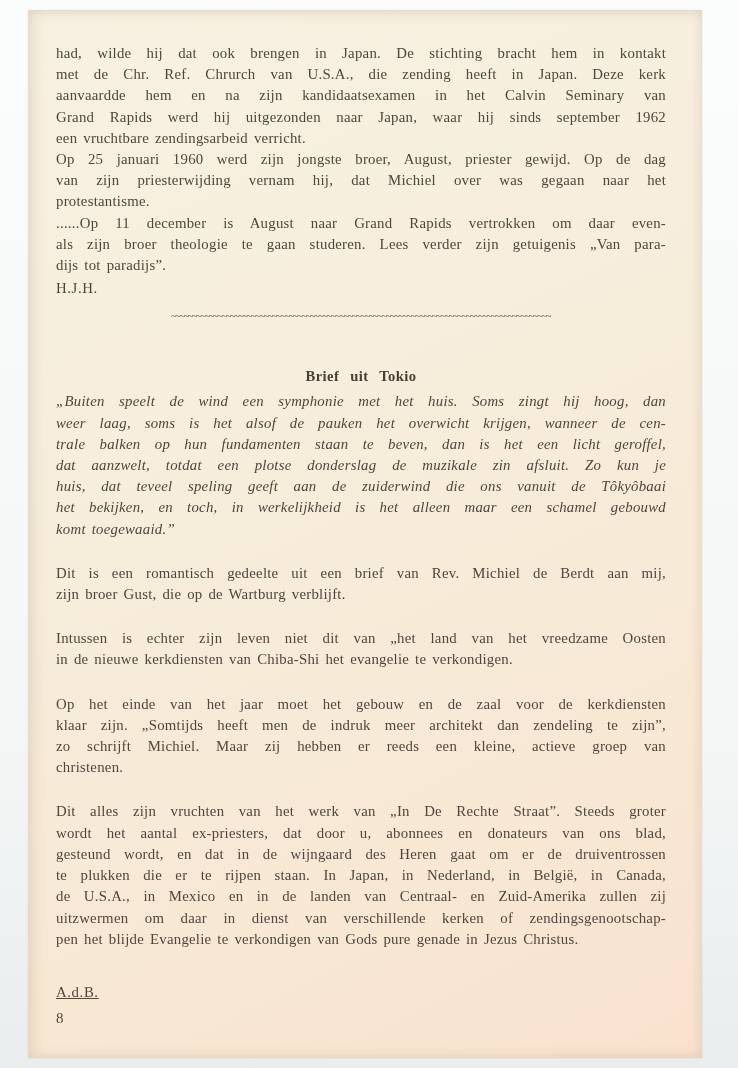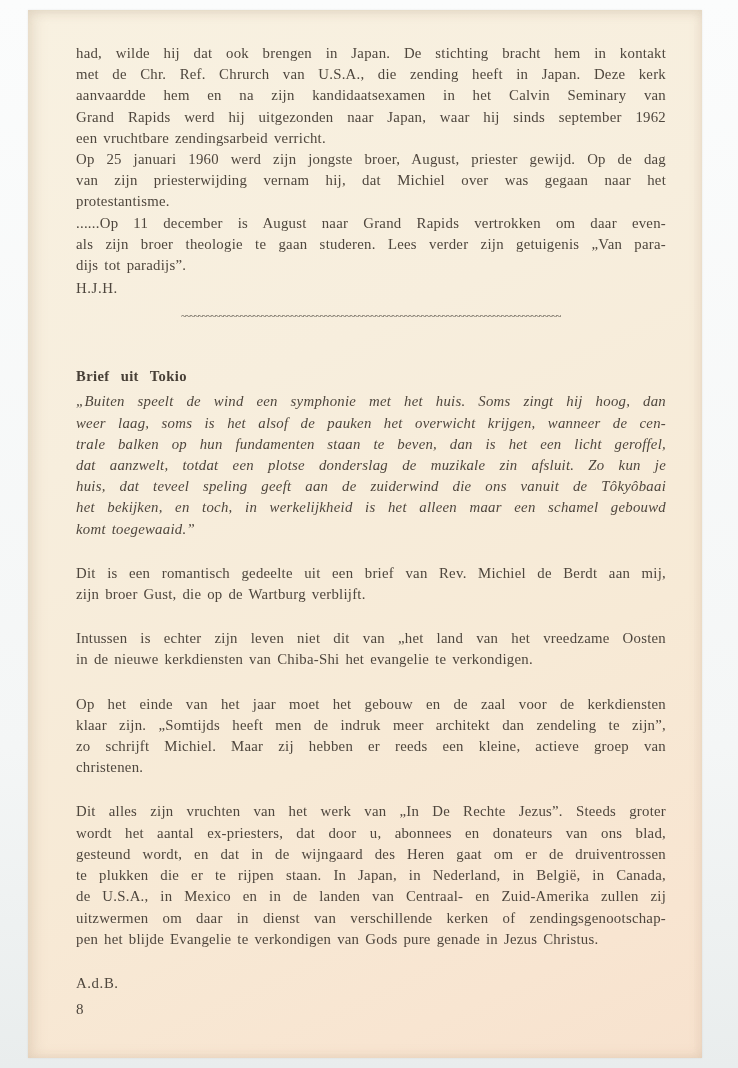--- a/index.html
+++ b/index.html
@@ -11,21 +11,21 @@
     font-family: "Liberation Serif", "DejaVu Serif", serif;
     overflow: hidden;
   }
   .scan-page {
     position: absolute;
     left: 28px;
     top: 10px;
     width: 674px;
     height: 1048px;
     box-sizing: border-box;
-    padding: 33px 36px 0 48px;
+    padding: 33px 36px 0 28px;
     background: linear-gradient(155deg, #f8f1e1 0%, #f7eedd 35%, #f7ead6 65%, #f8e5d1 88%, #f7e2ce 100%);
     box-shadow:
       inset 6px 0 14px rgba(180, 158, 130, 0.22),
       inset -4px 0 10px rgba(196, 172, 148, 0.16),
       inset 0 4px 10px rgba(190, 170, 145, 0.10),
       0 0 2px rgba(0,0,0,0.08);
     color: #4e463d;
   }
   .textline {
     font-size: 14.8px;
@@ -42,41 +42,41 @@
   .quote .textline {
     font-style: italic;
   }
   .paragraph.spaced, .quote.spaced { margin-top: 23px; }
   .signature {
     font-size: 14.8px;
     line-height: 21.2px;
     letter-spacing: 0.6px;
     margin-top: 2px;
   }
-  .signature.spaced { margin-top: 23px; }
+  .signature.spaced { margin-top: 32px; text-decoration: underline; }
   .divider {
     margin-top: 9px;
     height: 14px;
     text-align: center;
     overflow: hidden;
   }
   .divider .squiggle {
     display: inline-block;
     max-width: 380px;
     overflow: hidden;
     white-space: nowrap;
     font-size: 10px;
     line-height: 12px;
     letter-spacing: -1.2px;
     color: #5a544a;
   }
   .heading {
     margin-top: 44px;
     margin-bottom: 4px;
-    text-align: left;
+    text-align: center;
     font-weight: bold;
     font-size: 14.6px;
     line-height: 21px;
     letter-spacing: 0.4px;
     word-spacing: 7px;
     color: #473f36;
   }
   .page-number {
     margin-top: 5px;
     font-size: 15px;
@@ -126,21 +126,21 @@
         <div class="textline">Intussen is echter zijn leven niet dit van „het land van het vreedzame Oosten</div>
         <div class="textline lastline">in de nieuwe kerkdiensten van Chiba-Shi het evangelie te verkondigen.</div>
       </div>
       <div class="paragraph spaced">
         <div class="textline">Op het einde van het jaar moet het gebouw en de zaal voor de kerkdiensten</div>
         <div class="textline">klaar zijn. „Somtijds heeft men de indruk meer architekt dan zendeling te zijn”,</div>
         <div class="textline">zo schrijft Michiel. Maar zij hebben er reeds een kleine, actieve groep van</div>
         <div class="textline lastline">christenen.</div>
       </div>
       <div class="paragraph spaced">
-        <div class="textline">Dit alles zijn vruchten van het werk van „In De Rechte Jezus”. Steeds groter</div>
+        <div class="textline">Dit alles zijn vruchten van het werk van „In De Rechte Straat”. Steeds groter</div>
         <div class="textline">wordt het aantal ex-priesters, dat door u, abonnees en donateurs van ons blad,</div>
         <div class="textline">gesteund wordt, en dat in de wijngaard des Heren gaat om er de druiventrossen</div>
         <div class="textline">te plukken die er te rijpen staan. In Japan, in Nederland, in België, in Canada,</div>
         <div class="textline">de U.S.A., in Mexico en in de landen van Centraal- en Zuid-Amerika zullen zij</div>
         <div class="textline">uitzwermen om daar in dienst van verschillende kerken of zendingsgenootschap-</div>
         <div class="textline lastline">pen het blijde Evangelie te verkondigen van Gods pure genade in Jezus Christus.</div>
       </div>
       <div class="signature spaced">A.d.B.</div>
     </div>
   <div class="page-number">8</div>

